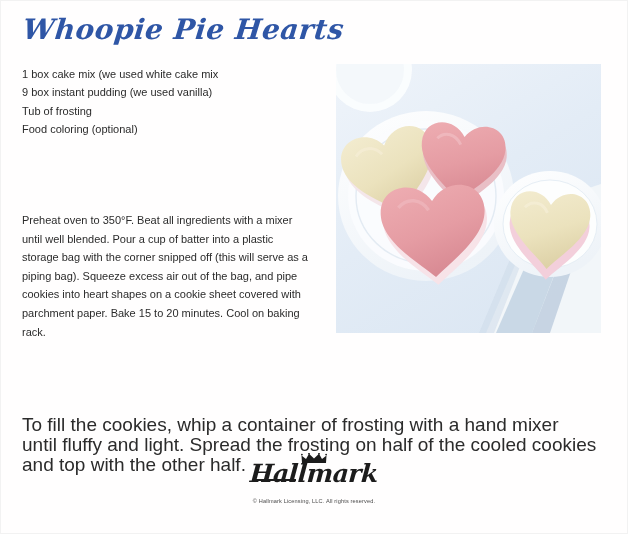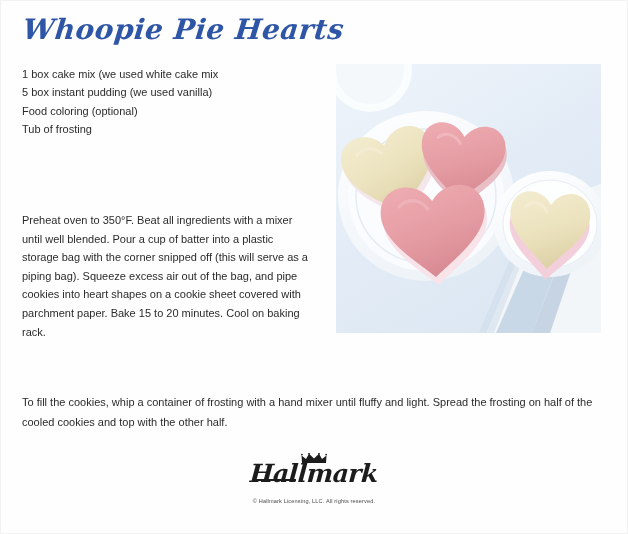--- a/index.html
+++ b/index.html
@@ -63,24 +63,24 @@
     margin: 0;
     font-size: 11px;
     line-height: 18.6px;
     color: #2b2b2b;
     text-align: left;
   }
 
   .fill-note {
     position: absolute;
     left: 21px;
-    top: 391px;
+    top: 414px;
     width: 575px;
     margin: 0;
-    font-size: 11px;
+    font-size: 19px;
     line-height: 20px;
     color: #2b2b2b;
   }
 
   
   .photo {
     position: absolute;
     left: 335px;
     top: 63px;
     width: 265px;
@@ -139,27 +139,27 @@
 
 <div class="card">
 
   <div class="recipe-title">Whoopie Pie Hearts</div>
 
   <ul class="ingredients">
     <li>
       <span>1 box cake mix (we used white cake mix</span>
     </li>
     <li>
-      <span>5 box instant pudding (we used vanilla)</span>
+      <span>9 box instant pudding (we used vanilla)</span>
+    </li>
+    <li>
+      <span>Tub of frosting</span>
     </li>
     <li>
       <span>Food coloring (optional)</span>
-    </li>
-    <li>
-      <span>Tub of frosting</span>
     </li>
   </ul>
 
   <p class="instructions">Preheat oven to 350°F. Beat all ingredients with a mixer until well blended. Pour a cup of batter into a plastic storage bag with the corner snipped off (this will serve as a piping bag). Squeeze excess air out of the bag, and pipe cookies into heart shapes on a cookie sheet covered with parchment paper. Bake 15 to 20 minutes. Cool on baking rack.</p>
 
   <p class="fill-note">To fill the cookies, whip a container of frosting with a hand mixer until fluffy and light. Spread the frosting on half of the cooled cookies and top with the other half.</p>
 
   <div class="photo">
     <svg width="265" height="269" viewBox="0 0 265 269">
       <defs>

